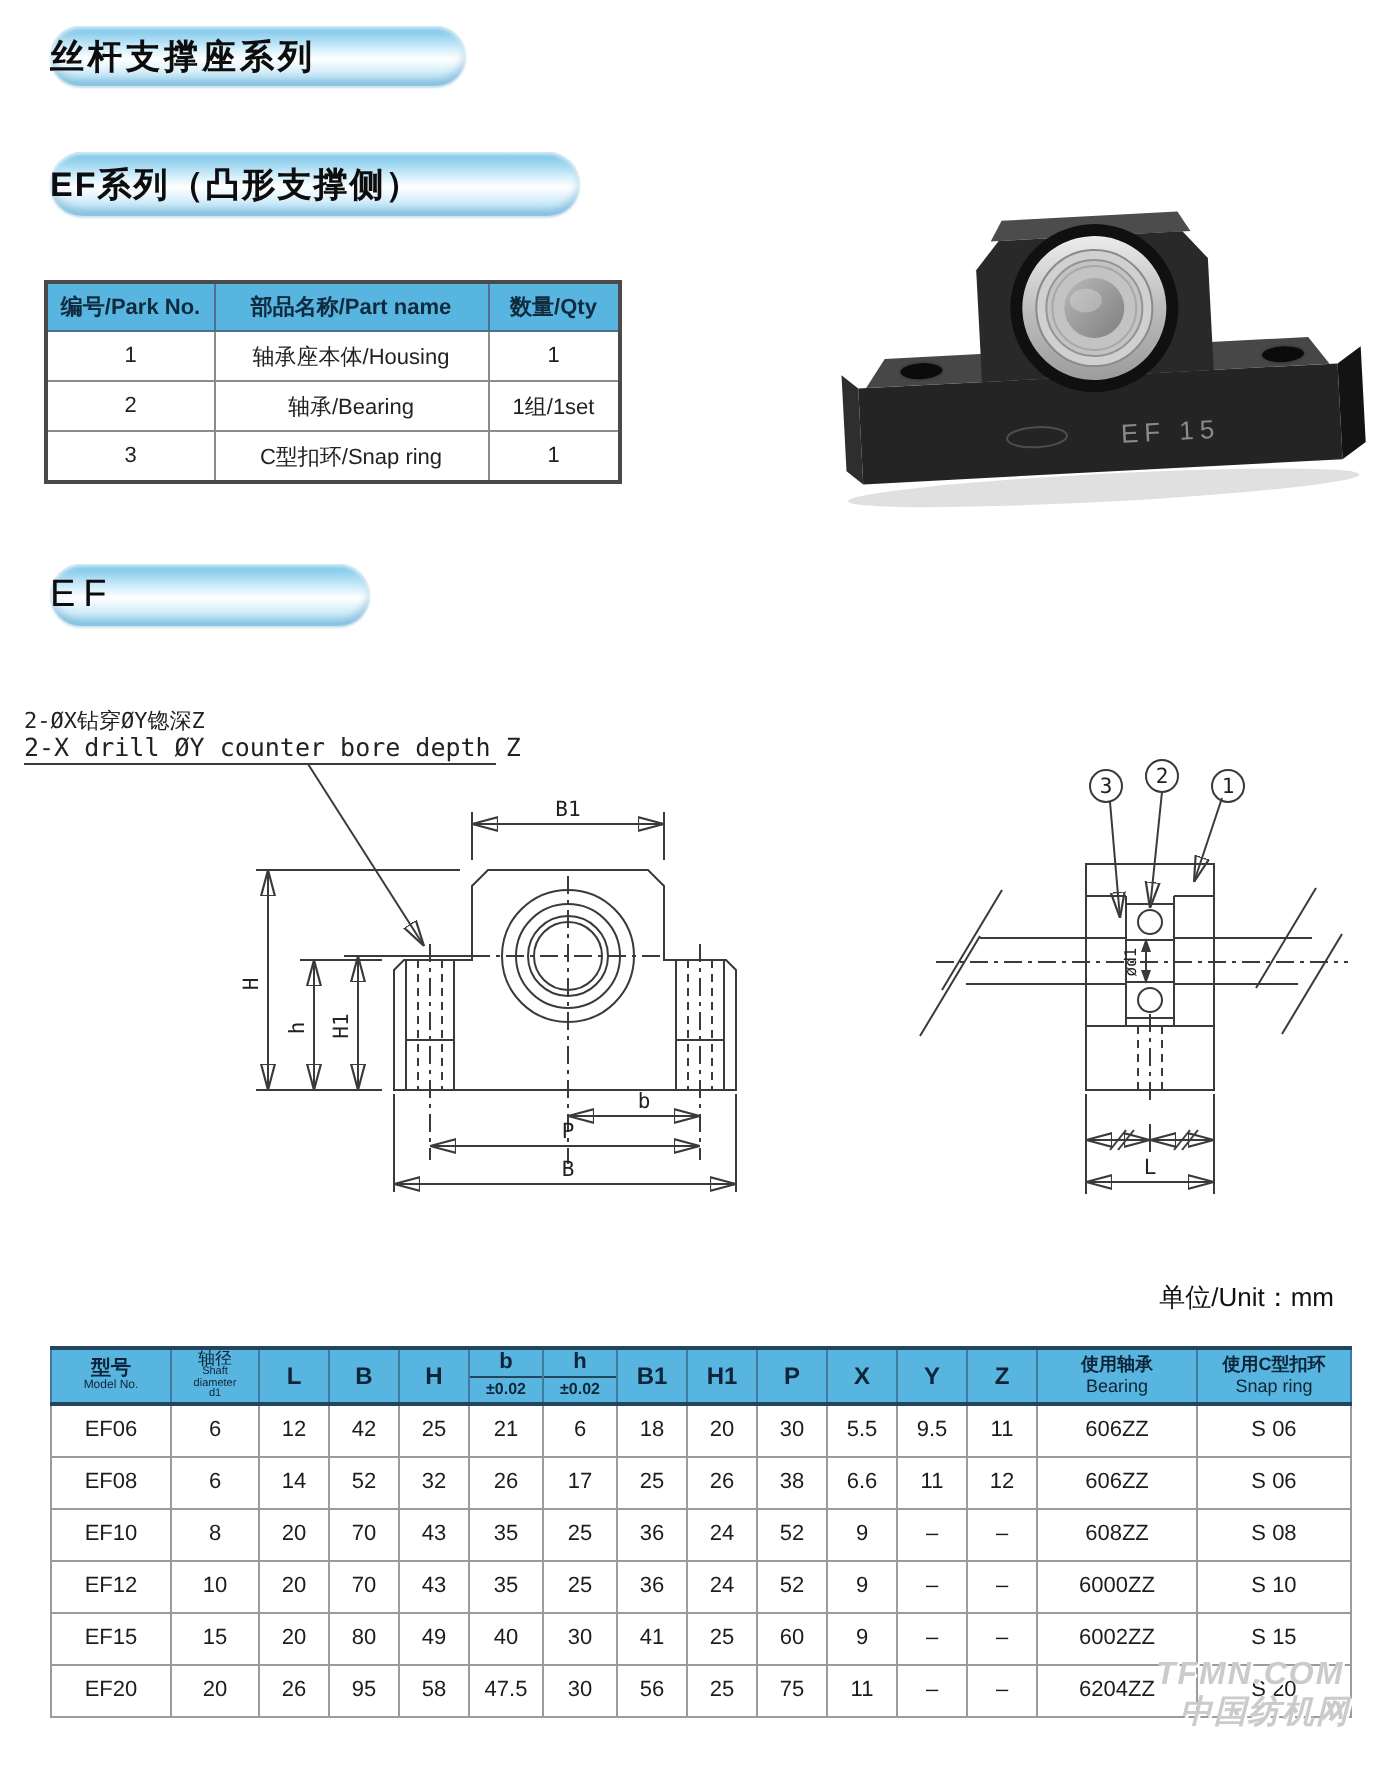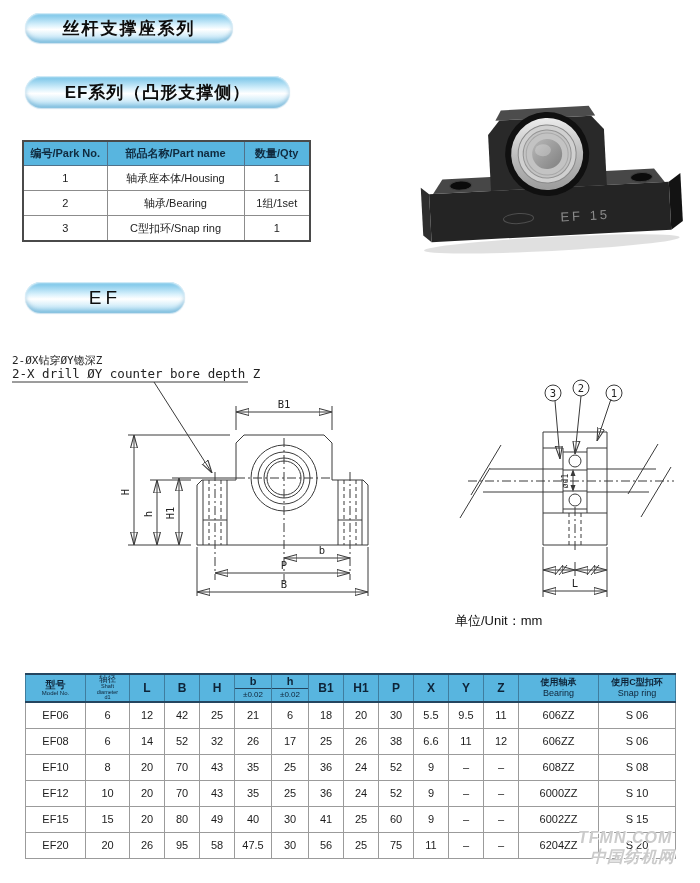--- a/index.html
+++ b/index.html
@@ -2,21 +2,21 @@
 <html><head>
 <meta charset="utf-8">
 <style>
   html,body{margin:0;padding:0;background:#fff;}
   .page{position:relative;width:700px;height:883px;background:#ffffff;overflow:hidden;
         font-family:"Liberation Sans",sans-serif;color:#111;}
   
   .pill{position:absolute;border-radius:17px;
         background:linear-gradient(180deg,#6fc0e6 0%,#d9f1fc 40%,#ffffff 55%,#a9dcf4 100%);
         box-shadow:inset 0 1px 2px rgba(255,255,255,.9), inset 0 -3px 4px rgba(90,160,200,.55), 0 1px 1px rgba(120,180,215,.4);
-        display:flex;align-items:center;justify-content:center;color:#0d0d0d;}
+        display:flex;align-items:center;justify-content:flex-start;color:#0d0d0d;}
   .pill1{left:25px;top:13px;width:208px;height:30px;font-size:17px;font-weight:bold;letter-spacing:2px;}
   .pill2{left:25px;top:76px;width:265px;height:32px;font-size:17px;font-weight:bold;letter-spacing:1px;}
   .pill3{left:25px;top:282px;width:160px;height:31px;font-size:19px;letter-spacing:4px;}
   
   table{border-collapse:collapse;padding-left:29px;}
   .parts{position:absolute;left:22px;top:140px;width:287px;table-layout:fixed;
          border:2px solid #4a4a4a;}
   .parts th{background:#58b5df;color:#102a3e;font-size:11px;font-weight:bold;height:21px;
             border:1px solid #50718a;}
   .parts td{font-size:11px;height:22px;text-align:center;border:1px solid #8c8c8c;color:#222;}
@@ -26,31 +26,31 @@
            border-top:2px solid #24455f;border-bottom:2px solid #24455f;height:25px;padding:0;
            font-size:12px;font-weight:bold;vertical-align:middle;}
   .spec td{font-size:11px;height:23px;text-align:center;border:1px solid #9b9b9b;color:#1c1c1c;}
   .h-cn{font-size:10px;font-weight:bold;line-height:11px;}
   .h-en{font-size:6px;font-weight:normal;line-height:6px;}
   .h-cn-sm{font-size:8.5px;font-weight:normal;line-height:9px;}
   .h-en-sm{font-size:5.5px;font-weight:normal;line-height:5.5px;}
   .h-cn2{font-size:9px;font-weight:bold;line-height:11px;}
   .h-en2{font-size:9px;font-weight:normal;line-height:10px;}
   .tol-top{height:13px;line-height:13px;font-size:11px;font-weight:bold;border-bottom:1px solid #24455f;}
-  .tol-bot{height:11px;line-height:11px;font-size:8px;font-weight:normal;}
+  .tol-bot{height:11px;line-height:11px;font-size:8px;font-weight:bold;}
   
   .drawing{position:absolute;left:0;top:340px;}
   .drawing line,.drawing path,.drawing circle,.drawing rect{stroke:#3a3a3a;fill:none;stroke-width:1;}
   .thick{stroke-width:2;}
   .cl{stroke-dasharray:9 3 2 3;stroke-width:.8;}
   .hid{stroke-dasharray:4 3;stroke-width:.9;}
   .t{font:10.5px "DejaVu Sans Mono",monospace;fill:#222;stroke:none;}
   .tn{font:11px "DejaVu Sans Mono",monospace;fill:#222;stroke:none;}
   .ts{font:8px "DejaVu Sans Mono",monospace;fill:#222;stroke:none;}
-  .unit-note{position:absolute;left:455px;top:612px;width:212px;text-align:left;
+  .unit-note{position:absolute;left:455px;top:640px;width:212px;text-align:right;
              font-size:13px;color:#111;}
   
   .watermark{position:absolute;left:578px;top:828px;width:200px;font-style:italic;font-weight:bold;
              color:#cbcbcb;text-shadow:1px 1px 0 #ffffff;letter-spacing:1px;line-height:19px;font-size:16px;}
   
   .photo{position:absolute;left:398px;top:70px;width:300px;height:195px;}
 </style>
 </head>
 <body>
 

